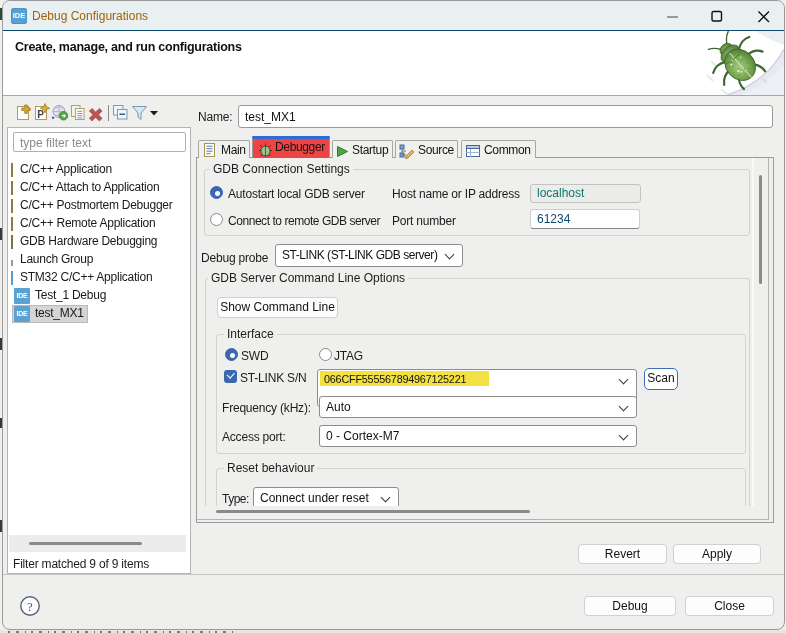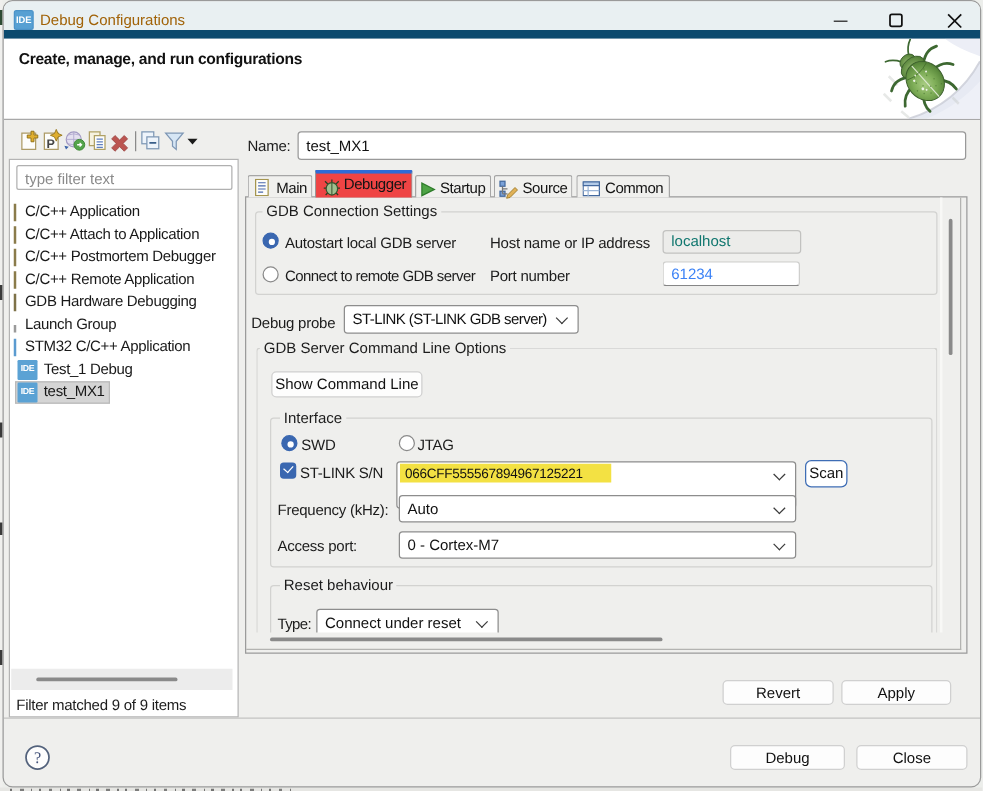--- a/index.html
+++ b/index.html
@@ -2,21 +2,21 @@
 <html><head>
 <meta charset="utf-8">
 <style>
   * { margin:0; padding:0; box-sizing:border-box; }
   html,body { width:786px; height:633px; overflow:hidden; }
   body { font-family:"Liberation Sans", sans-serif; background:#eceeeb; }
   #root { position:relative; width:786px; height:633px; }
   .abs { position:absolute; }
   #dlg { position:absolute; left:2px; top:0; width:783px; height:630px;
          background:#efefed; border:1px solid #9a9a9a; border-radius:8px; overflow:hidden; }
-  #titlebar { position:absolute; left:0; top:0; width:100%; height:30px; background:#e9f0f2; border-bottom:7px solid #0c4a6e; }
+  #titlebar { position:absolute; left:0; top:0; width:100%; height:30px; background:#e9f0f2; border-bottom:1px solid #0c4a6e; }
   .ttext { position:absolute; left:29px; top:8px; font-size:12px; color:#a16207; }
   #banner { position:absolute; left:0; top:30px; width:100%; height:65px; background:#ffffff;
             border-bottom:1px solid #a8a8a8; }
   .btext { position:absolute; left:12px; top:9px; font-size:12.5px; letter-spacing:-0.25px; font-weight:bold; color:#111; }
   .lbl { font-size:12px; letter-spacing:-0.2px; color:#1c1c1c; white-space:nowrap; }
   .field { position:absolute; background:#fff; border:1px solid #999; border-radius:3px; }
   .combo { position:absolute; background:#fff; border:1px solid #8d8d8d; border-radius:3px; }
   .combo .ct { position:absolute; left:6px; top:3px; font-size:12px; color:#111; white-space:nowrap;}
   .grp { position:absolute; border:1px solid #d2d2d0; border-radius:3px; }
   .grplbl { position:absolute; top:-7px; background:#efefed; padding:0 3px; font-size:12px; color:#1c1c1c; white-space:nowrap;}
@@ -297,21 +297,21 @@
         <div class="radio on" style="left:13px;top:28px;"></div>
         <div class="abs lbl" style="left:31px;top:29px;">Autostart local GDB server</div>
         <div class="abs lbl" style="left:195px;top:29px;">Host name or IP address</div>
         <div class="abs" style="left:333px;top:26px;width:111px;height:19px;background:#ececea;border:1px solid #c2c2c0;border-radius:3px;">
           <div class="abs" style="left:6px;top:1px;font-size:12px;color:#0f766e;">localhost</div>
         </div>
         <div class="radio" style="left:13px;top:55px;"></div>
         <div class="abs lbl" style="left:31px;top:56px;letter-spacing:-0.45px;">Connect to remote GDB server</div>
         <div class="abs lbl" style="left:195px;top:56px;">Port number</div>
         <div class="abs" style="left:333px;top:51px;width:110px;height:20px;background:#fff;border:1px solid #cfcfcd;border-bottom-color:#868686;border-radius:3px;">
-          <div class="abs" style="left:6px;top:2px;font-size:12px;color:#3b82f6;">61234</div>
+          <div class="abs" style="left:6px;top:2px;font-size:12px;color:#0c4a6e;">61234</div>
         </div>
 
         <div class="abs lbl" style="left:4px;top:93px;">Debug probe</div>
         <div class="combo" style="left:78px;top:86px;width:188px;height:23px;">
           <div class="ct" style="letter-spacing:-0.45px;">ST-LINK (ST-LINK GDB server)</div>
         </div>
 
         <div class="grp" style="left:8px;top:120px;width:545px;height:260px;border-bottom:none;"></div>
         <div class="grplbl" style="left:11px;top:113px;">GDB Server Command Line Options</div>
         <div class="btn" style="left:20px;top:139px;width:121px;height:21px;line-height:19px;">Show Command Line</div>

